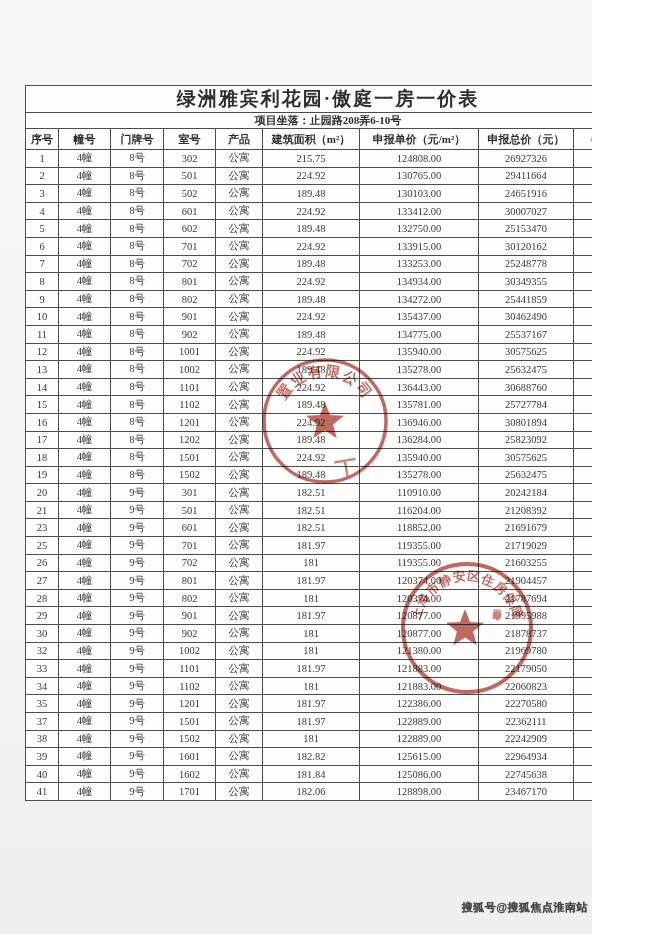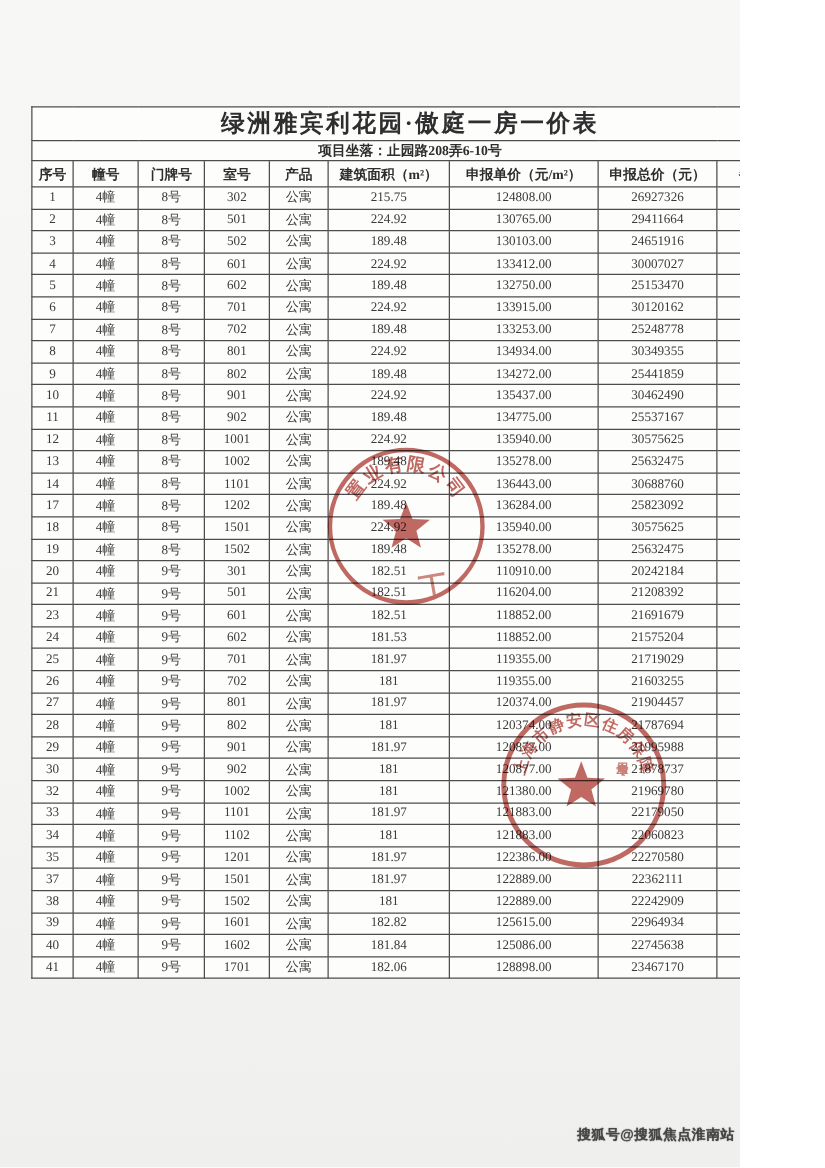--- a/index.html
+++ b/index.html
@@ -217,20 +217,42 @@
             <td>4幢</td>
             <td>8号</td>
             <td>1101</td>
             <td>公寓</td>
             <td>224.92</td>
             <td>136443.00</td>
             <td>30688760</td>
             <td></td>
           </tr>
           <tr>
+            <td>15</td>
+            <td>4幢</td>
+            <td>8号</td>
+            <td>1102</td>
+            <td>公寓</td>
+            <td>189.48</td>
+            <td>135781.00</td>
+            <td>25727784</td>
+            <td></td>
+          </tr>
+          <tr>
+            <td>16</td>
+            <td>4幢</td>
+            <td>8号</td>
+            <td>1201</td>
+            <td>公寓</td>
+            <td>224.92</td>
+            <td>136946.00</td>
+            <td>30801894</td>
+            <td></td>
+          </tr>
+          <tr>
             <td>17</td>
             <td>4幢</td>
             <td>8号</td>
             <td>1202</td>
             <td>公寓</td>
             <td>189.48</td>
             <td>136284.00</td>
             <td>25823092</td>
             <td></td>
           </tr>
@@ -280,31 +302,20 @@
           </tr>
           <tr>
             <td>23</td>
             <td>4幢</td>
             <td>9号</td>
             <td>601</td>
             <td>公寓</td>
             <td>182.51</td>
             <td>118852.00</td>
             <td>21691679</td>
-            <td></td>
-          </tr>
-          <tr>
-            <td>24</td>
-            <td>4幢</td>
-            <td>9号</td>
-            <td>602</td>
-            <td>公寓</td>
-            <td>181.53</td>
-            <td>118852.00</td>
-            <td>21575204</td>
             <td></td>
           </tr>
           <tr>
             <td>25</td>
             <td>4幢</td>
             <td>9号</td>
             <td>701</td>
             <td>公寓</td>
             <td>181.97</td>
             <td>119355.00</td>

